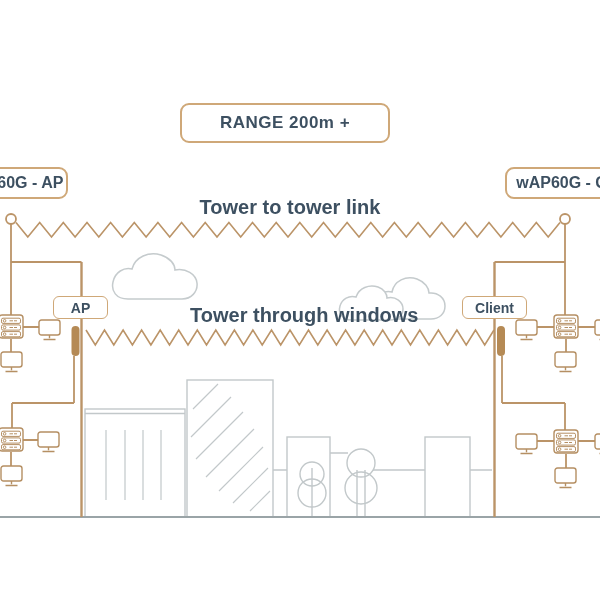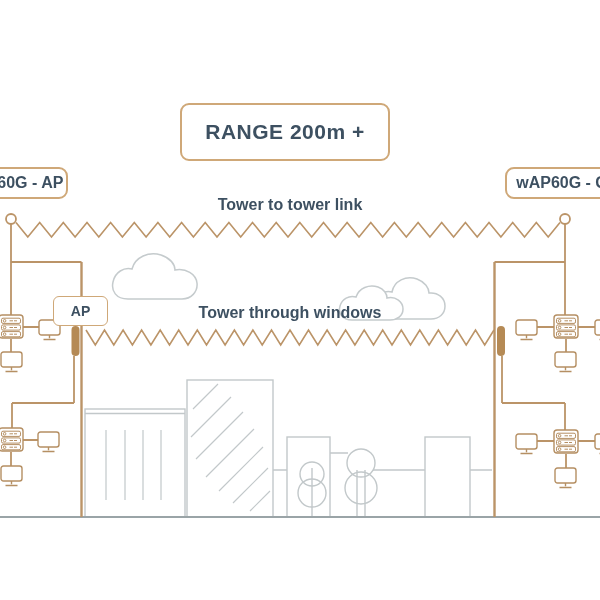--- a/index.html
+++ b/index.html
@@ -9,28 +9,28 @@
     font-family:"Liberation Sans", sans-serif;
   }
   .stage{position:absolute;inset:0;width:600px;height:600px;}
   svg.scene{position:absolute;left:0;top:0;}
   .badge{
     position:absolute;display:flex;align-items:center;justify-content:center;
     background:#ffffff;border:2px solid #cfa878;border-radius:9px;
     color:#3d5061;font-weight:600;white-space:nowrap;box-sizing:border-box;
   }
   .badge.small{border-width:1.5px;border-radius:6px;}
-  #range-badge{left:180px;top:103px;width:210px;height:58px;font-size:21px;letter-spacing:.5px;}
+  #range-badge{left:180px;top:103px;width:210px;height:40px;font-size:17px;letter-spacing:.5px;}
   #left-device-badge{left:-42px;top:167px;width:110px;height:32px;font-size:16px;}
   #right-device-badge{left:505px;top:167px;width:146px;height:32px;font-size:16px;}
-  #ap-badge{left:53px;top:296px;width:55px;height:30px;font-size:14px;}
+  #ap-badge{left:53px;top:296px;width:55px;height:23px;font-size:14px;}
   #client-badge{left:462px;top:296px;width:65px;height:23px;font-size:14px;}
   .caption{
     position:absolute;left:190px;width:200px;text-align:center;
-    color:#3d5061;font-size:16px;font-weight:600;white-space:nowrap;
+    color:#3d5061;font-size:20px;font-weight:600;white-space:nowrap;
   }
   #tower-caption{top:196px;}
   #window-caption{top:304px;}
 </style>
 </head>
 <body>
 
 <div class="stage">
 
 <svg class="scene" width="600" height="600" viewBox="0 0 600 600">
@@ -135,14 +135,15 @@
     <use href="#icon-monitor" x="555" y="468"></use>
   </g>
 </svg>
 
 <div class="badge" id="range-badge">RANGE 200m +</div>
 <div class="badge" id="left-device-badge">wAP60G - AP</div>
 <div class="badge" id="right-device-badge">wAP60G - Client</div>
 <div class="caption" id="tower-caption">Tower to tower link</div>
 <div class="caption" id="window-caption">Tower through windows</div>
 <div class="badge small" id="ap-badge">AP</div>
+<div class="badge small" id="client-badge">Client</div>
 
 </div>
 
 </body></html>

